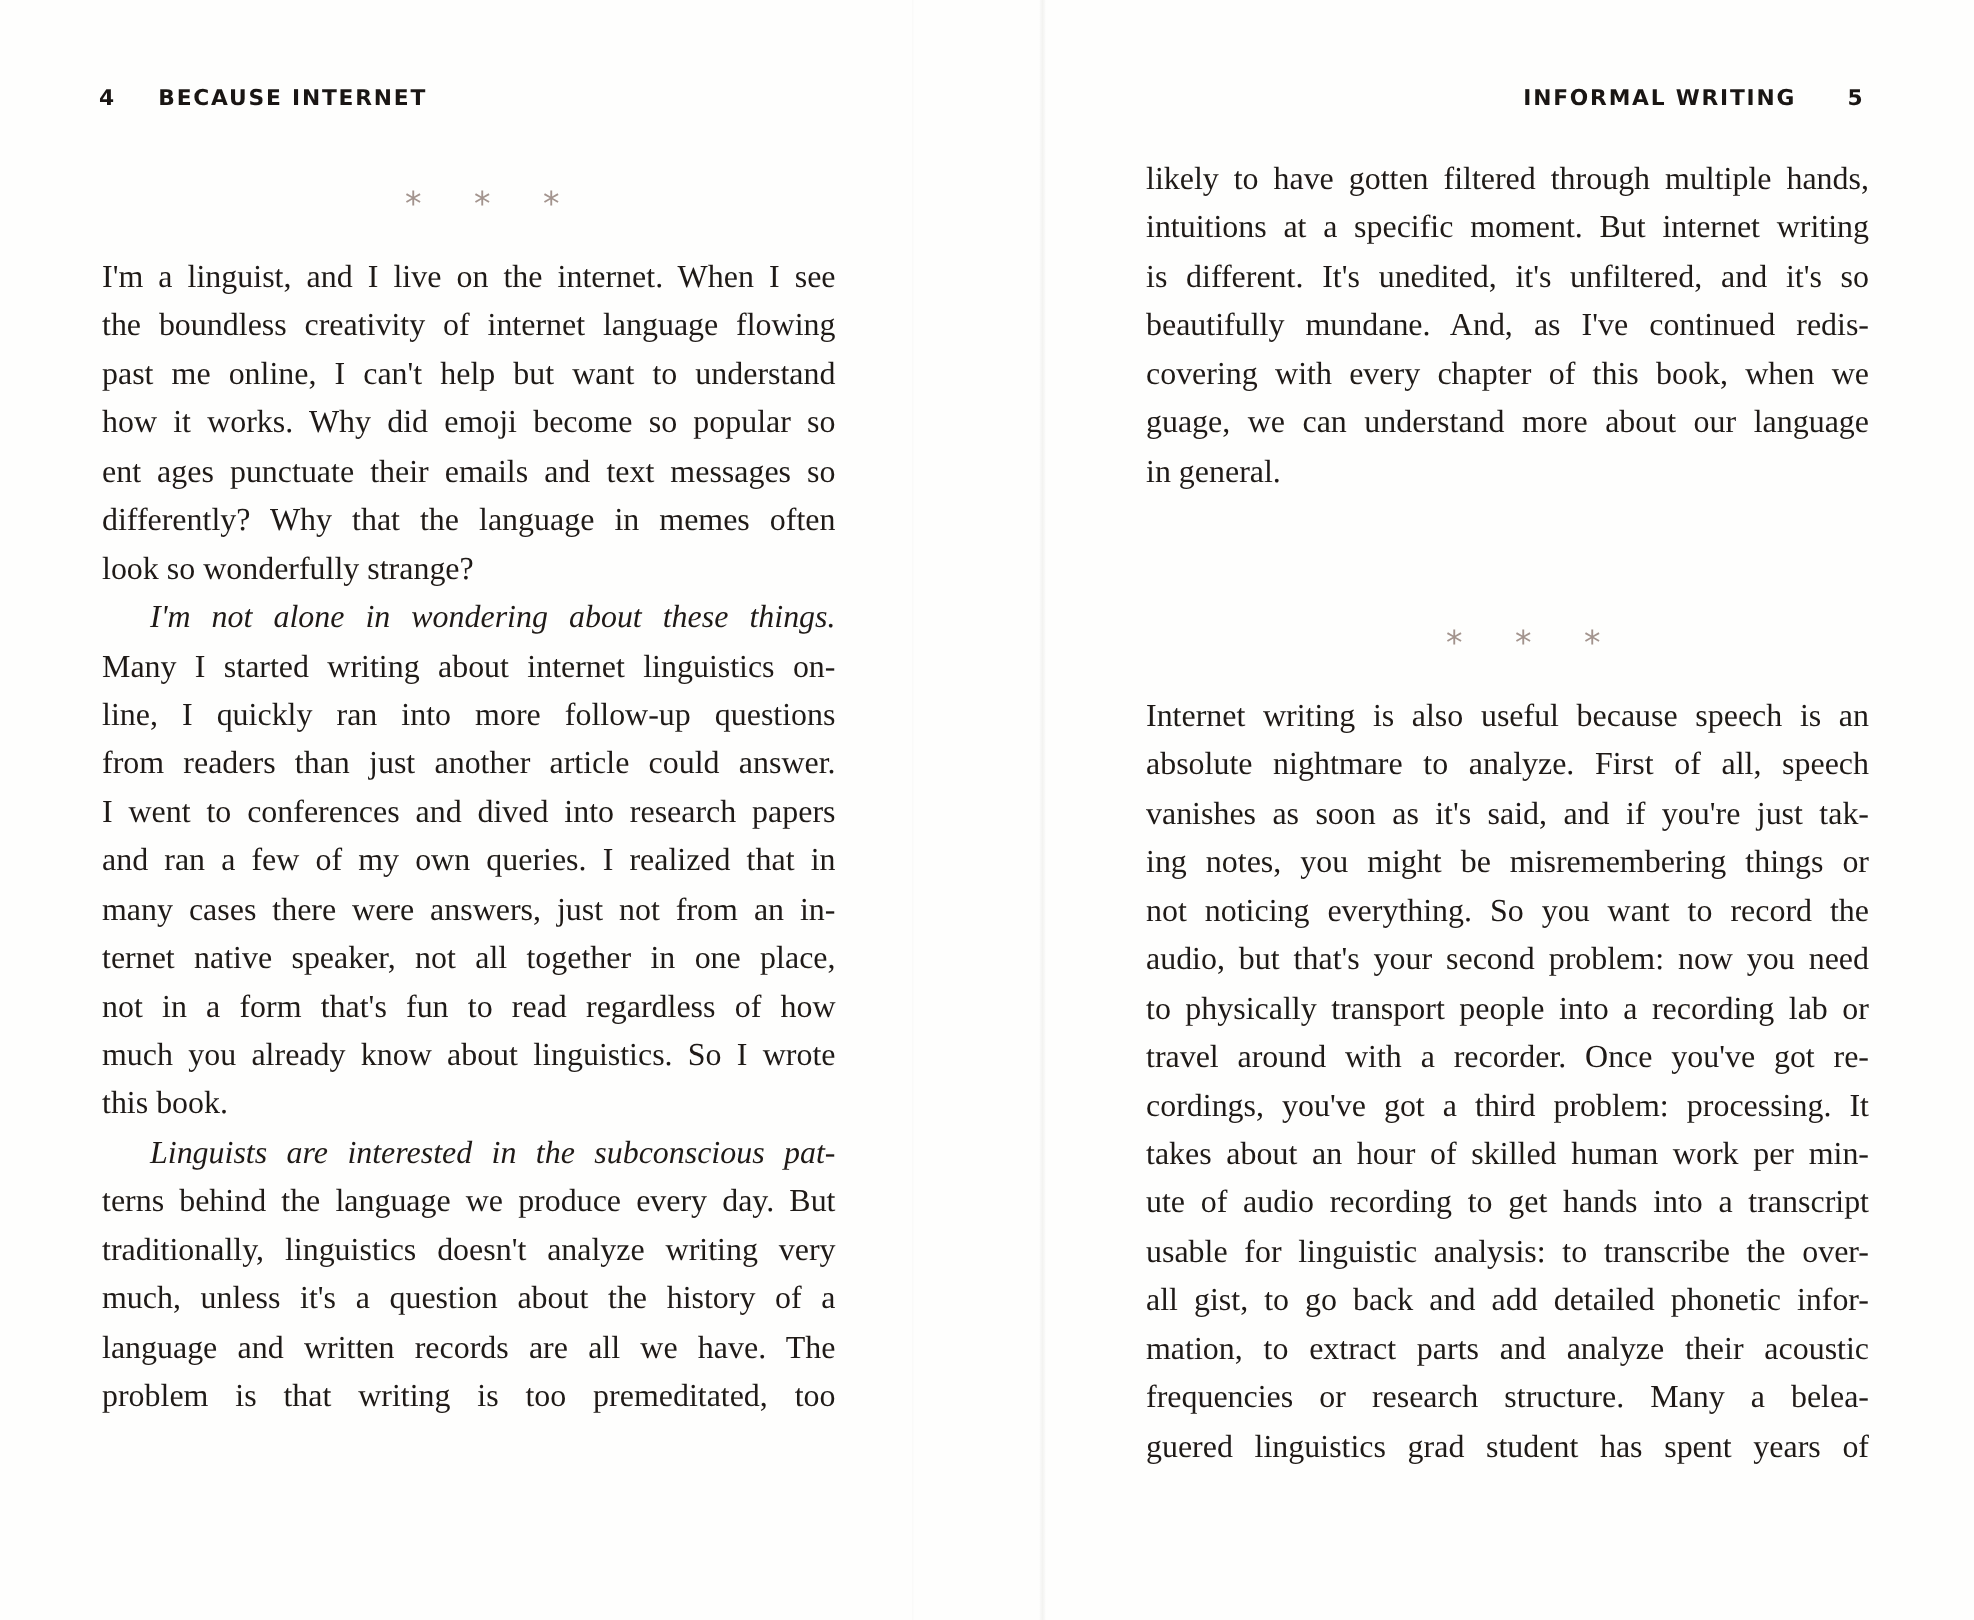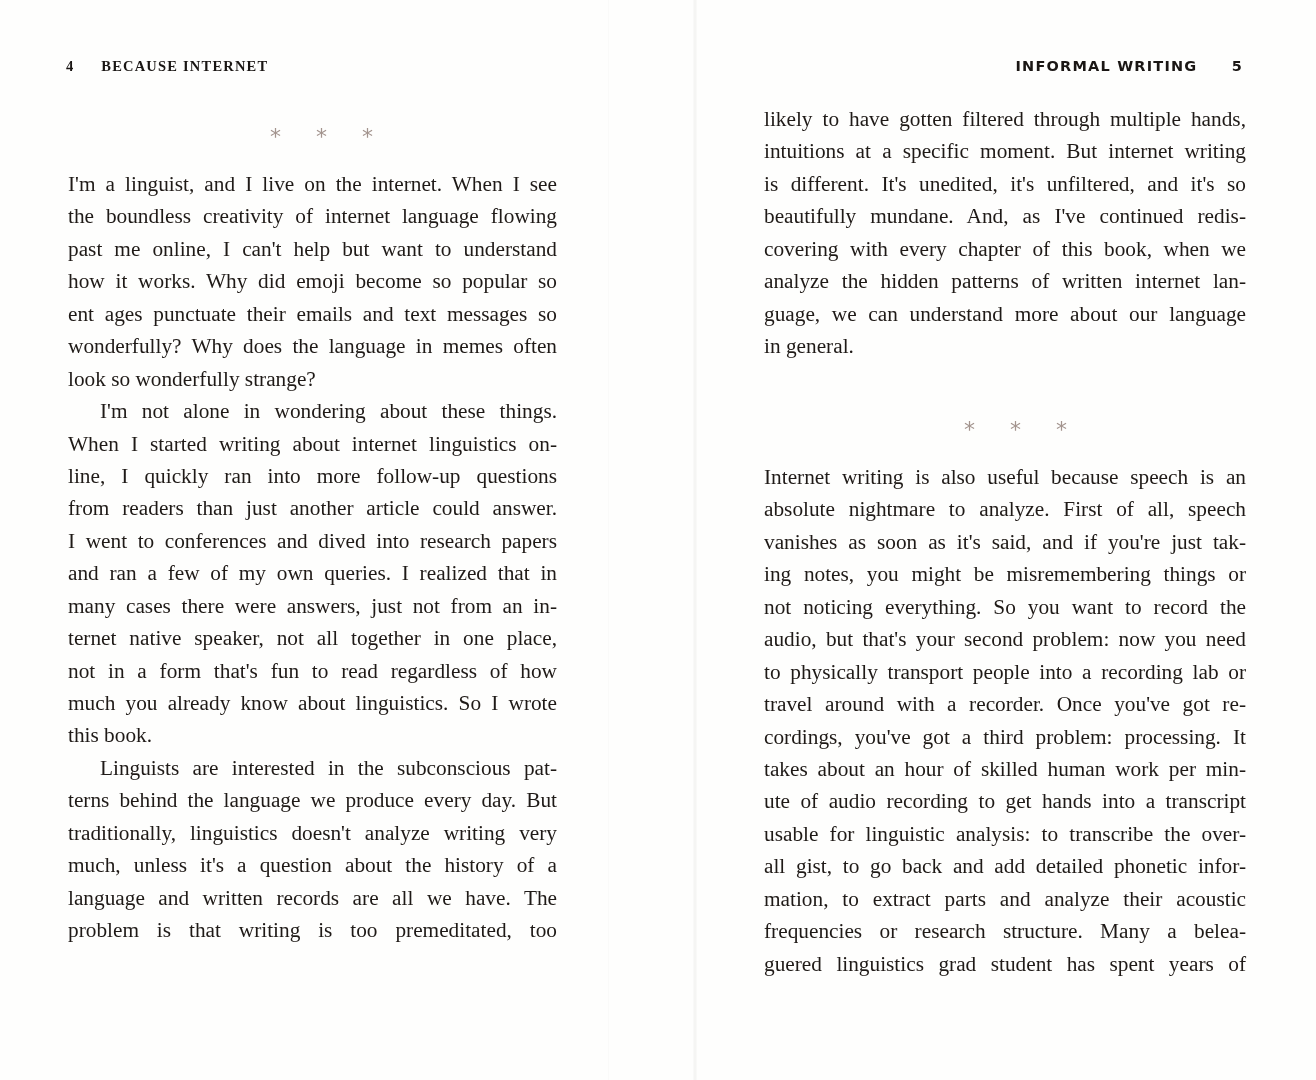--- a/index.html
+++ b/index.html
@@ -47,21 +47,21 @@
     .running-head {
       position: absolute;
       top: 58px;
       font-family: "DejaVu Sans", "Liberation Sans", sans-serif;
       font-weight: bold;
       font-size: 14.5px;
       letter-spacing: 1.2px;
       color: #1a1614;
       white-space: nowrap;
     }
-    .page.left .running-head { left: 66px; font-family: Liberation Serif, serif; }
+    .page.left .running-head { left: 66px; }
     .page.left .folio { margin-right: 22px; }
     .page.right .running-head { right: 76px; }
     .page.right .folio { margin-left: 28px; }
 
     .ornament {
       position: absolute;
       color: #a3948e;
       font-family: "DejaVu Sans", sans-serif;
       font-size: 22px;
       letter-spacing: 14px;
@@ -85,20 +85,21 @@
       white-space: nowrap;
       text-align: justify;
       text-align-last: justify;
       height: 32.45px;
     }
     .line.last {
       text-align-last: left;
     }
     .line.indent {
       padding-left: 32px;
+      font-style: italic;
     }
   </style>
 </head>
 <body>
 
 <div class="spread">
   <div class="gutter-faint"></div>
   <div class="gutter"></div>
 
   <div class="page left">
@@ -110,27 +111,27 @@
     <div class="ornament">* * *</div>
 
     <div class="text-block" style="top:168px;">
 
       <div>
         <span class="line">I'm a linguist, and I live on the internet. When I see</span>
         <span class="line">the boundless creativity of internet language flowing</span>
         <span class="line">past me online, I can't help but want to understand</span>
         <span class="line">how it works. Why did emoji become so popular so</span>
         <span class="line">ent ages punctuate their emails and text messages so</span>
-        <span class="line">wonderfully? Why does the language in memes often</span>
+        <span class="line">differently? Why that the language in memes often</span>
         <span class="line last">look so wonderfully strange?</span>
       </div>
 
       <div>
         <span class="line indent">I'm not alone in wondering about these things.</span>
-        <span class="line">When I started writing about internet linguistics on-</span>
+        <span class="line">Many I started writing about internet linguistics on-</span>
         <span class="line">line, I quickly ran into more follow-up questions</span>
         <span class="line">from readers than just another article could answer.</span>
         <span class="line">I went to conferences and dived into research papers</span>
         <span class="line">and ran a few of my own queries. I realized that in</span>
         <span class="line">many cases there were answers, just not from an in-</span>
         <span class="line">ternet native speaker, not all together in one place,</span>
         <span class="line">not in a form that's fun to read regardless of how</span>
         <span class="line">much you already know about linguistics. So I wrote</span>
         <span class="line last">this book.</span>
       </div>
@@ -152,21 +153,20 @@
       <span class="folio">5</span>
     </div>
 
     <div class="text-block" style="top:103px;">
       <div>
         <span class="line">likely to have gotten filtered through multiple hands,</span>
         <span class="line">intuitions at a specific moment. But internet writing</span>
         <span class="line">is different. It's unedited, it's unfiltered, and it's so</span>
         <span class="line">beautifully mundane. And, as I've continued redis-</span>
         <span class="line">covering with every chapter of this book, when we</span>
-        <span class="line">analyze the hidden patterns of written internet lan-</span>
         <span class="line">guage, we can understand more about our language</span>
         <span class="line last">in general.</span>
       </div>
     </div>
 
     <div class="ornament">* * *</div>
 
     <div class="text-block" style="top:461px;">
       <div>
         <span class="line">Internet writing is also useful because speech is an</span>

